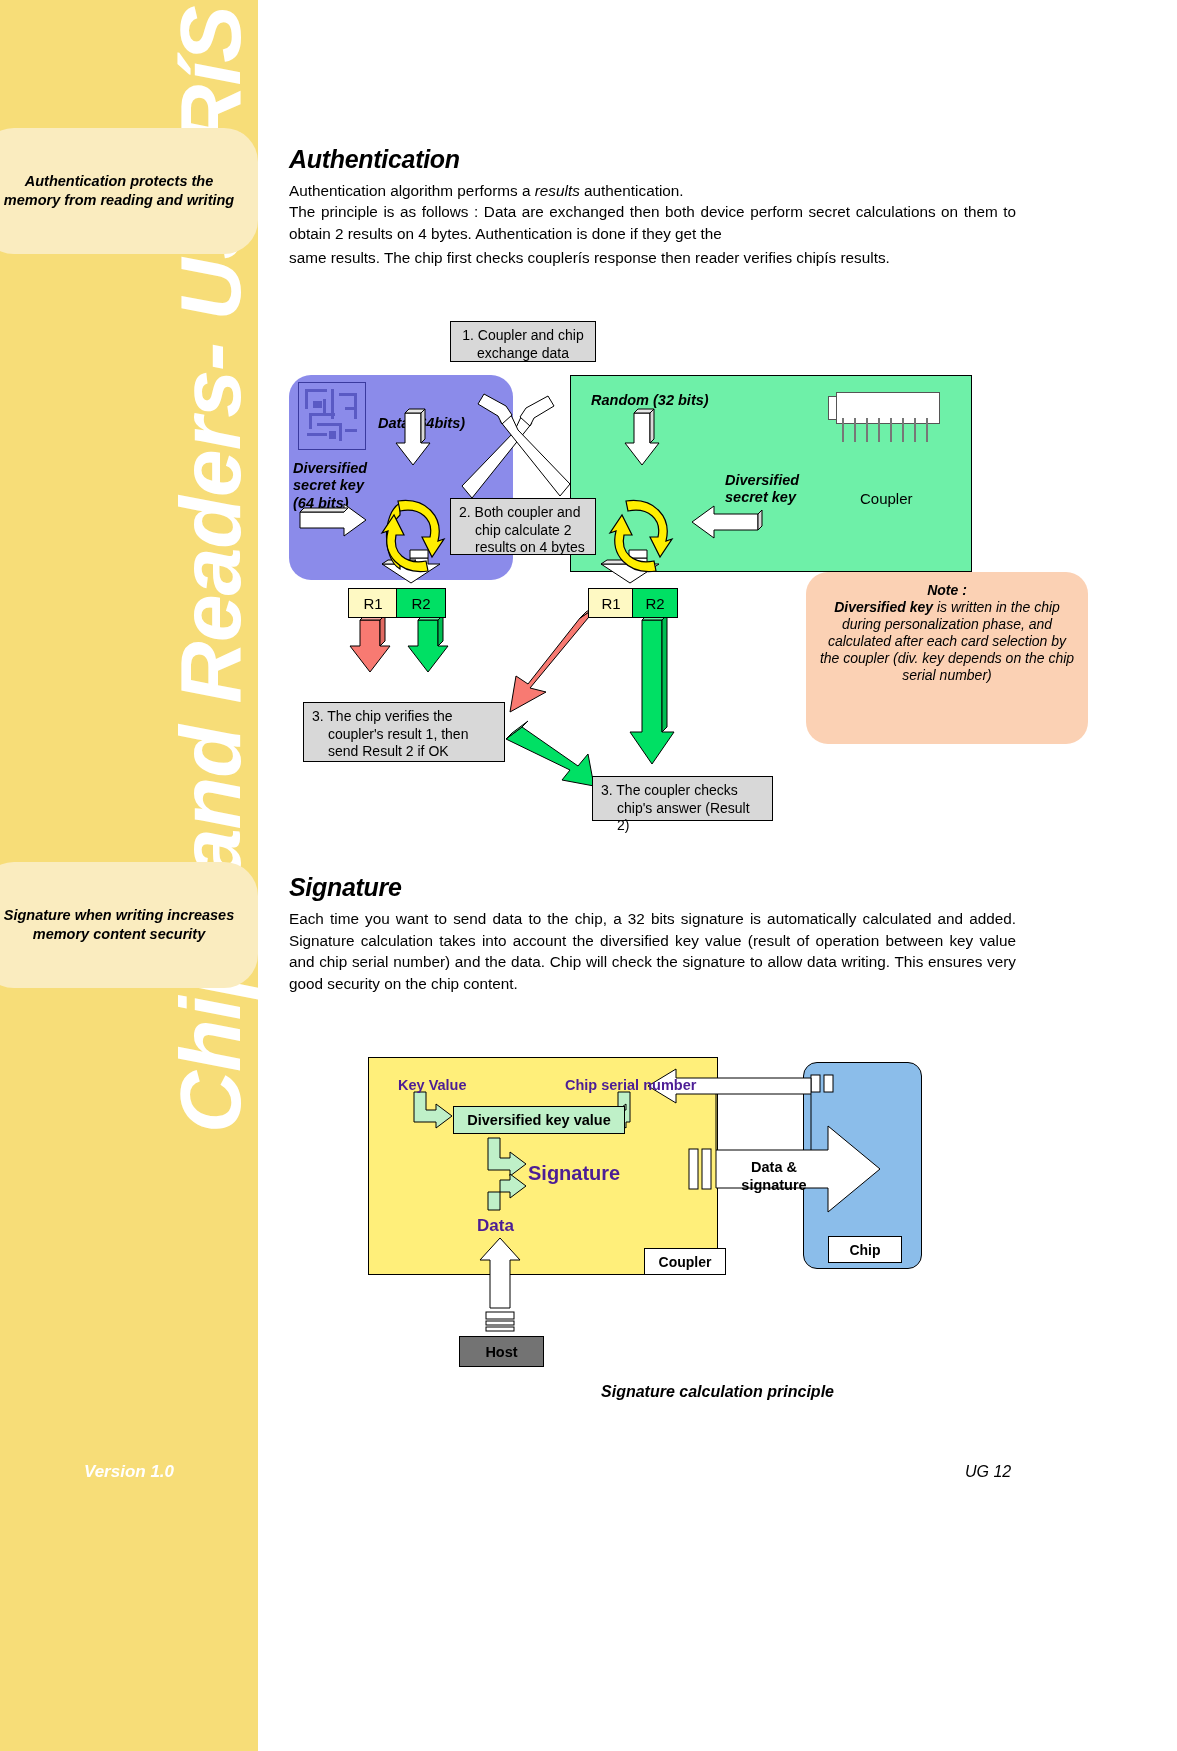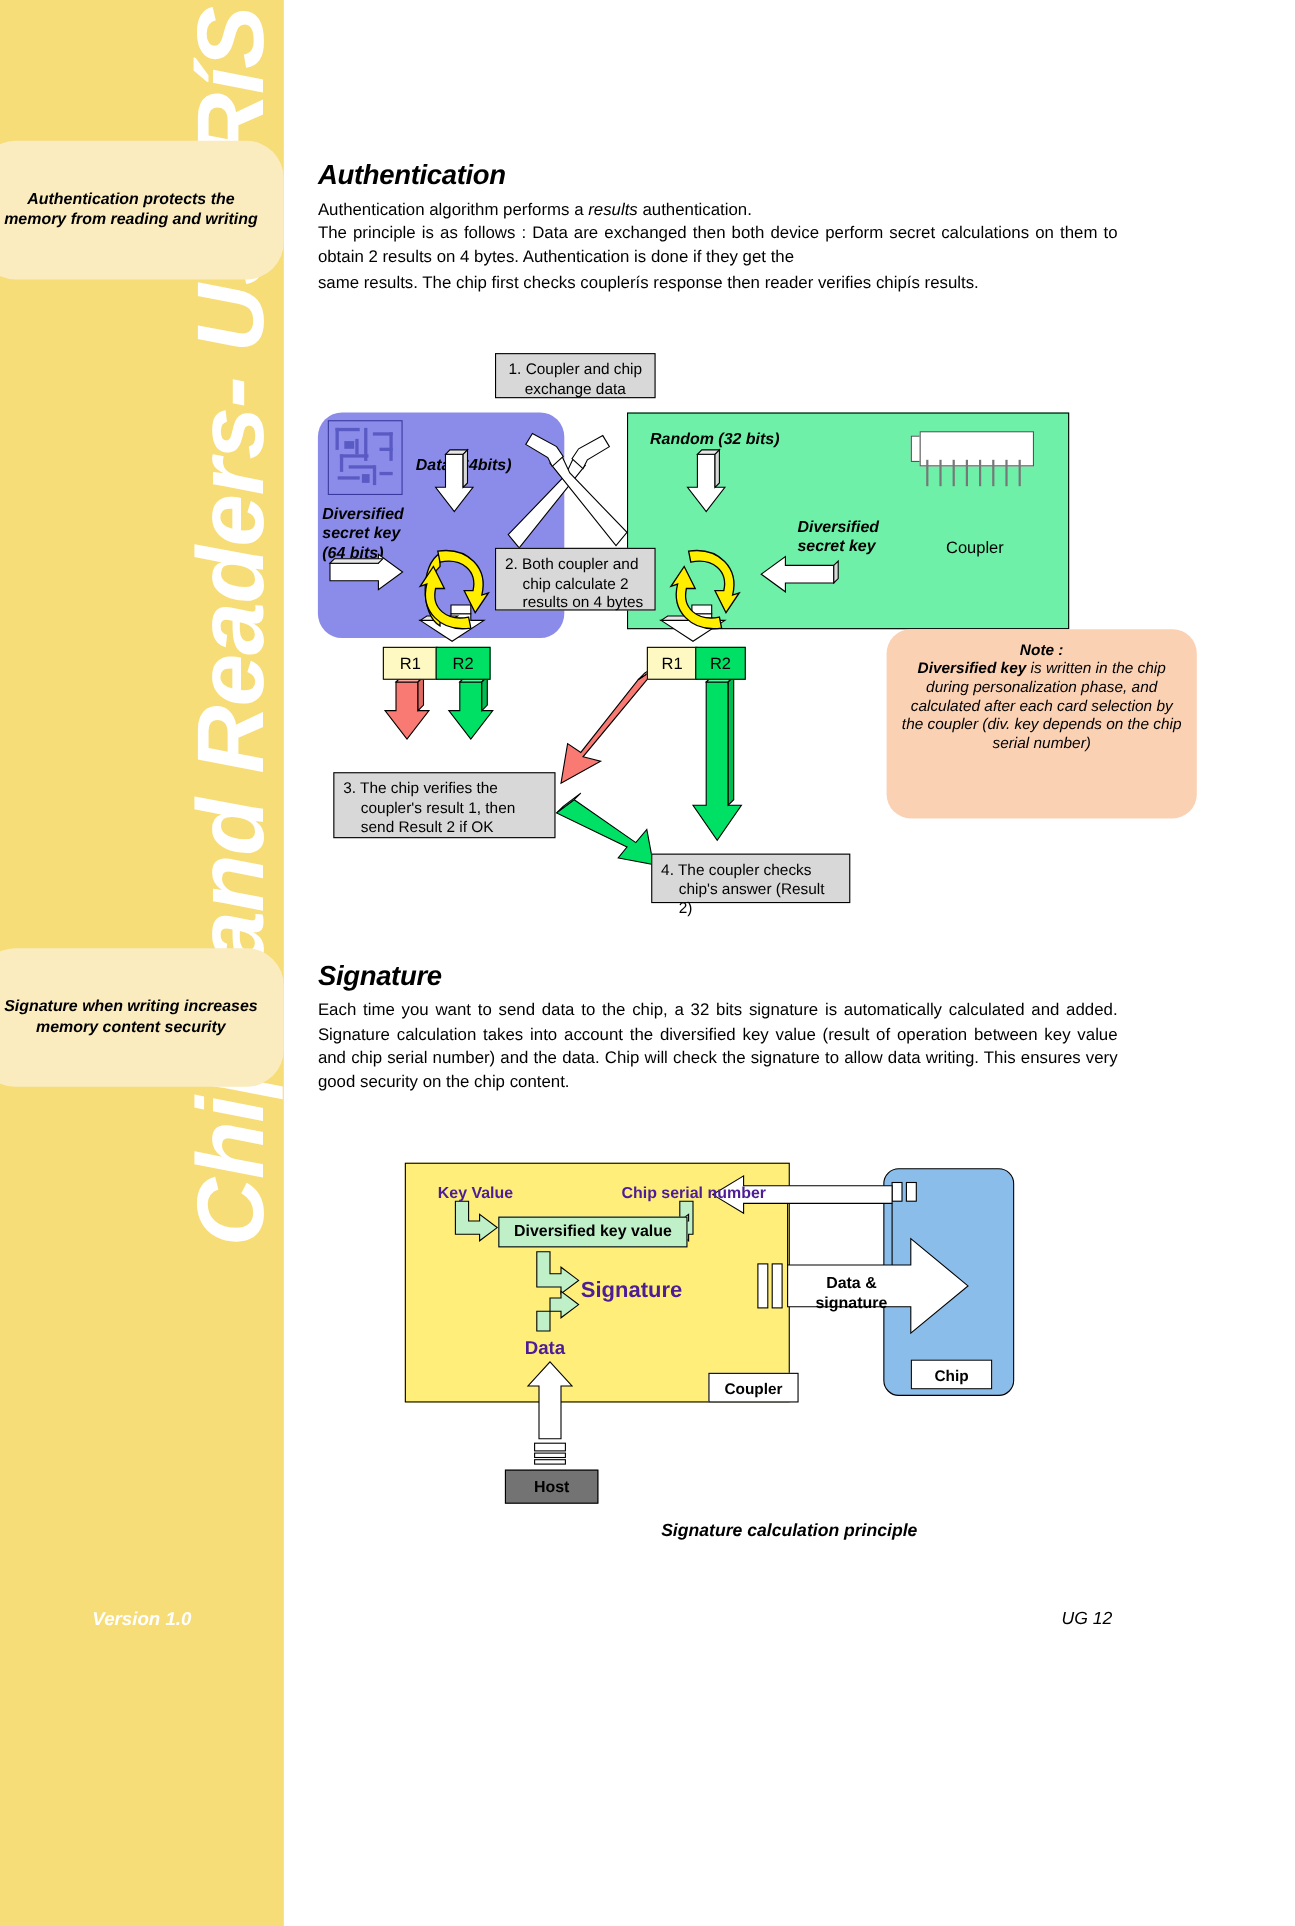--- a/index.html
+++ b/index.html
@@ -369,21 +369,21 @@
     <div class="rbox r2" id="coup-r2">R2</div>
 
     <div class="callbox" id="step1">1. Coupler and chip exchange data</div>
     <div class="callbox" id="step2">
         <span class="hang">2. Both coupler and chip calculate 2 results on 4 bytes</span>
       </div>
     <div class="callbox" id="step3">
         <span class="hang">3. The chip verifies the coupler's result 1, then send Result 2 if OK</span>
       </div>
     <div class="callbox" id="step4">
-        <span class="hang">4. The coupler checks chip's answer (Result 2)</span>
+        <span class="hang">3. The coupler checks chip's answer (Result 2)</span>
       </div>
 
     <div class="note-box">
       <span class="nt">Note :</span><br>
       <b>Diversified key</b><span> is written in the chip during personalization phase, and calculated after each card selection by the coupler (div. key depends on the chip serial number)</span>
     </div>
   </div>
 
   <h2 class="sec" id="h-sig">Signature</h2>
   <div class="body-p just" id="p-sig1">Each time you want to send data to the chip, a 32 bits signature is automatically calculated and added. Signature calculation takes into account the diversified key value (result of operation between key value and chip serial number) and the data. Chip will check the signature to allow data writing. This ensures very good security on the chip content.</div>

